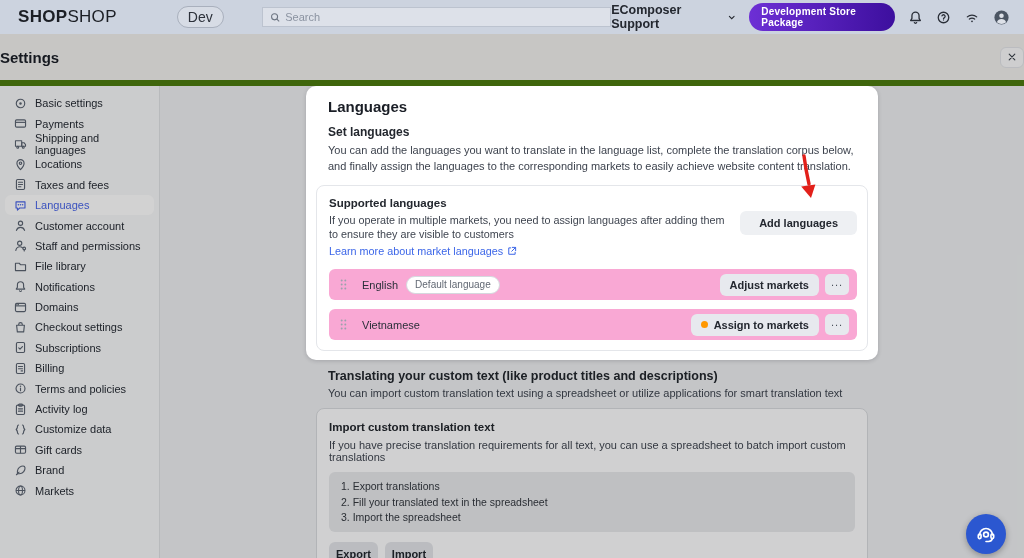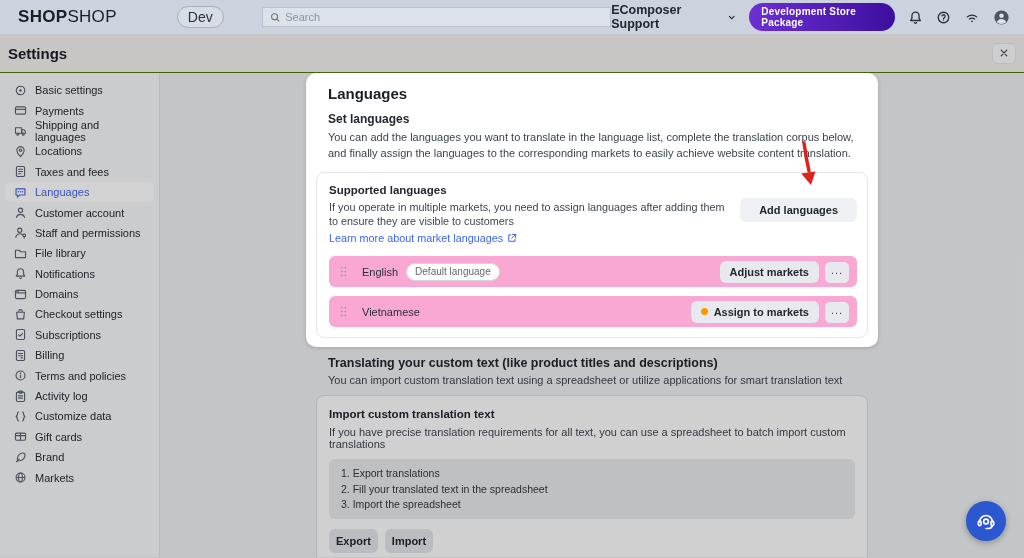--- a/index.html
+++ b/index.html
@@ -15,21 +15,21 @@
   .env-badge { margin-left:60px; font-size:14px; color:#2c313a; border:1px solid #a9b0bd; background:#d7dce5; border-radius:999px; padding:2px 10px; }
   .search { margin-left:38px; width:384px; height:20px; background:#dde1e9; border:1px solid #bcc3cf; border-radius:0; display:flex; align-items:center; padding:0 7px; gap:5px; }
   .search input { border:none; outline:none; background:transparent; font-size:11px; color:#39404b; width:100%; font-family:"Liberation Sans",sans-serif; }
   .search input::placeholder { color:#8b93a1; }
   .tn-right { margin-left:auto; display:flex; align-items:center; gap:13px; }
   .account { display:flex; align-items:center; gap:11px; font-size:12.5px; font-weight:700; color:#23272f; cursor:pointer; }
   .plan-badge { font-size:10px; font-weight:700; color:#fff; background:linear-gradient(90deg,#6d2fd5,#3d0f9e); border-radius:999px; padding:3px 12px; letter-spacing:.2px; }
   .tn-icon { width:17px; height:17px; display:flex; align-items:center; justify-content:center; color:#2a2f38; cursor:pointer; }
 
   
-  .settingsbar { height:39px; background:#f2f1ef; display:flex; align-items:center; padding:0 8px; border-bottom:1px solid #4d7c0f; }
+  .settingsbar { height:52px; background:#f2f1ef; display:flex; align-items:center; padding:0 0; border-bottom:6px solid #4d7c0f; }
   .settings-title { font-size:15px; font-weight:700; color:#1a1e26; }
   .close-btn { margin-left:auto; width:24px; height:21px; background:#fafbfc; border:1px solid #e3e5e9; border-radius:6px; display:flex; align-items:center; justify-content:center; color:#3a404a; font-size:12px; cursor:pointer; }
 
   
   .body-row { display:flex; height:484px; }
   .sidebar { width:160px; background:#f7f8f9; border-right:1px solid #e0e2e5; padding:7px 5px 0 5px; flex:none; }
   .side-item { height:20.4px; display:flex; align-items:center; gap:8px; padding:0 4px 0 9px; font-size:11px; color:#262b34; border-radius:6px; cursor:pointer; }
   .side-item .si { width:13px; height:13px; color:#5b6472; flex:none; display:flex; align-items:center; }
   .side-item.active { background:#ffffff; color:#4a66e8; font-weight:400; }
   .side-item.active .si { color:#4a66e8; }
@@ -50,21 +50,21 @@
   .sup-title { font-size:11.5px; font-weight:700; color:#23272e; }
   .sup-desc { font-size:10.8px; color:#3f4550; margin-top:4px; line-height:1.3; }
   .sup-link { font-size:10.8px; color:#3c66e8; margin-top:3px; display:inline-flex; align-items:center; gap:4px; cursor:pointer; }
   .btn { display:inline-flex; align-items:center; gap:6px; background:#eef0f3; border:none; border-radius:6px; padding:6px 19px; font-size:11px; font-weight:700; color:#23272f; cursor:pointer; font-family:"Liberation Sans",sans-serif; white-space:nowrap; }
   .add-btn { margin-top:14px; }
   .lang-row { margin-top:10px; background:#f9a8d4; border-radius:6px; height:31px; display:flex; align-items:center; padding:0 8px 0 10px; }
   .lang-row + .lang-row { margin-top:9px; }
   .drag { cursor:grab; display:flex; }
   .lang-name { font-size:11px; color:#2a2f39; margin-left:14px; }
   .def-badge { margin-left:8px; font-size:10px; color:#626974; background:#fff; border:1px solid #d5d8de; border-radius:999px; padding:2.5px 8px; }
-  .row-right { margin-left:auto; display:flex; align-items:flex-end; gap:6px; }
+  .row-right { margin-left:auto; display:flex; align-items:flex-start; gap:6px; }
   .row-btn { background:#e7e9ee; border-radius:6px; padding:5px 10px; font-size:11px; font-weight:700; color:#23272f; cursor:pointer; display:inline-flex; align-items:center; gap:6px; }
   .dot { width:7px; height:7px; border-radius:50%; display:inline-block; }
   .more-btn { width:24px; height:21px; background:#e7e9ee; border-radius:5px; display:flex; align-items:center; justify-content:center; font-size:11px; color:#4a505b; letter-spacing:1px; cursor:pointer; line-height:0; padding-bottom:5px; }
   .red-arrow { position:absolute; top:68px; right:58px; width:22px; height:46px; z-index:65; pointer-events:none; }
 
   
   .sec2 { margin-top:9px; padding-left:12px; }
   .sec2 h3 { font-size:12.5px; font-weight:700; color:#23272e; }
   .sec2 p { font-size:11px; color:#3f4550; margin-top:4px; }
   .card { margin-top:9px; background:#fdfdfe; border:1px solid #d9dbdf; border-radius:8px; padding:12px 12px; }

